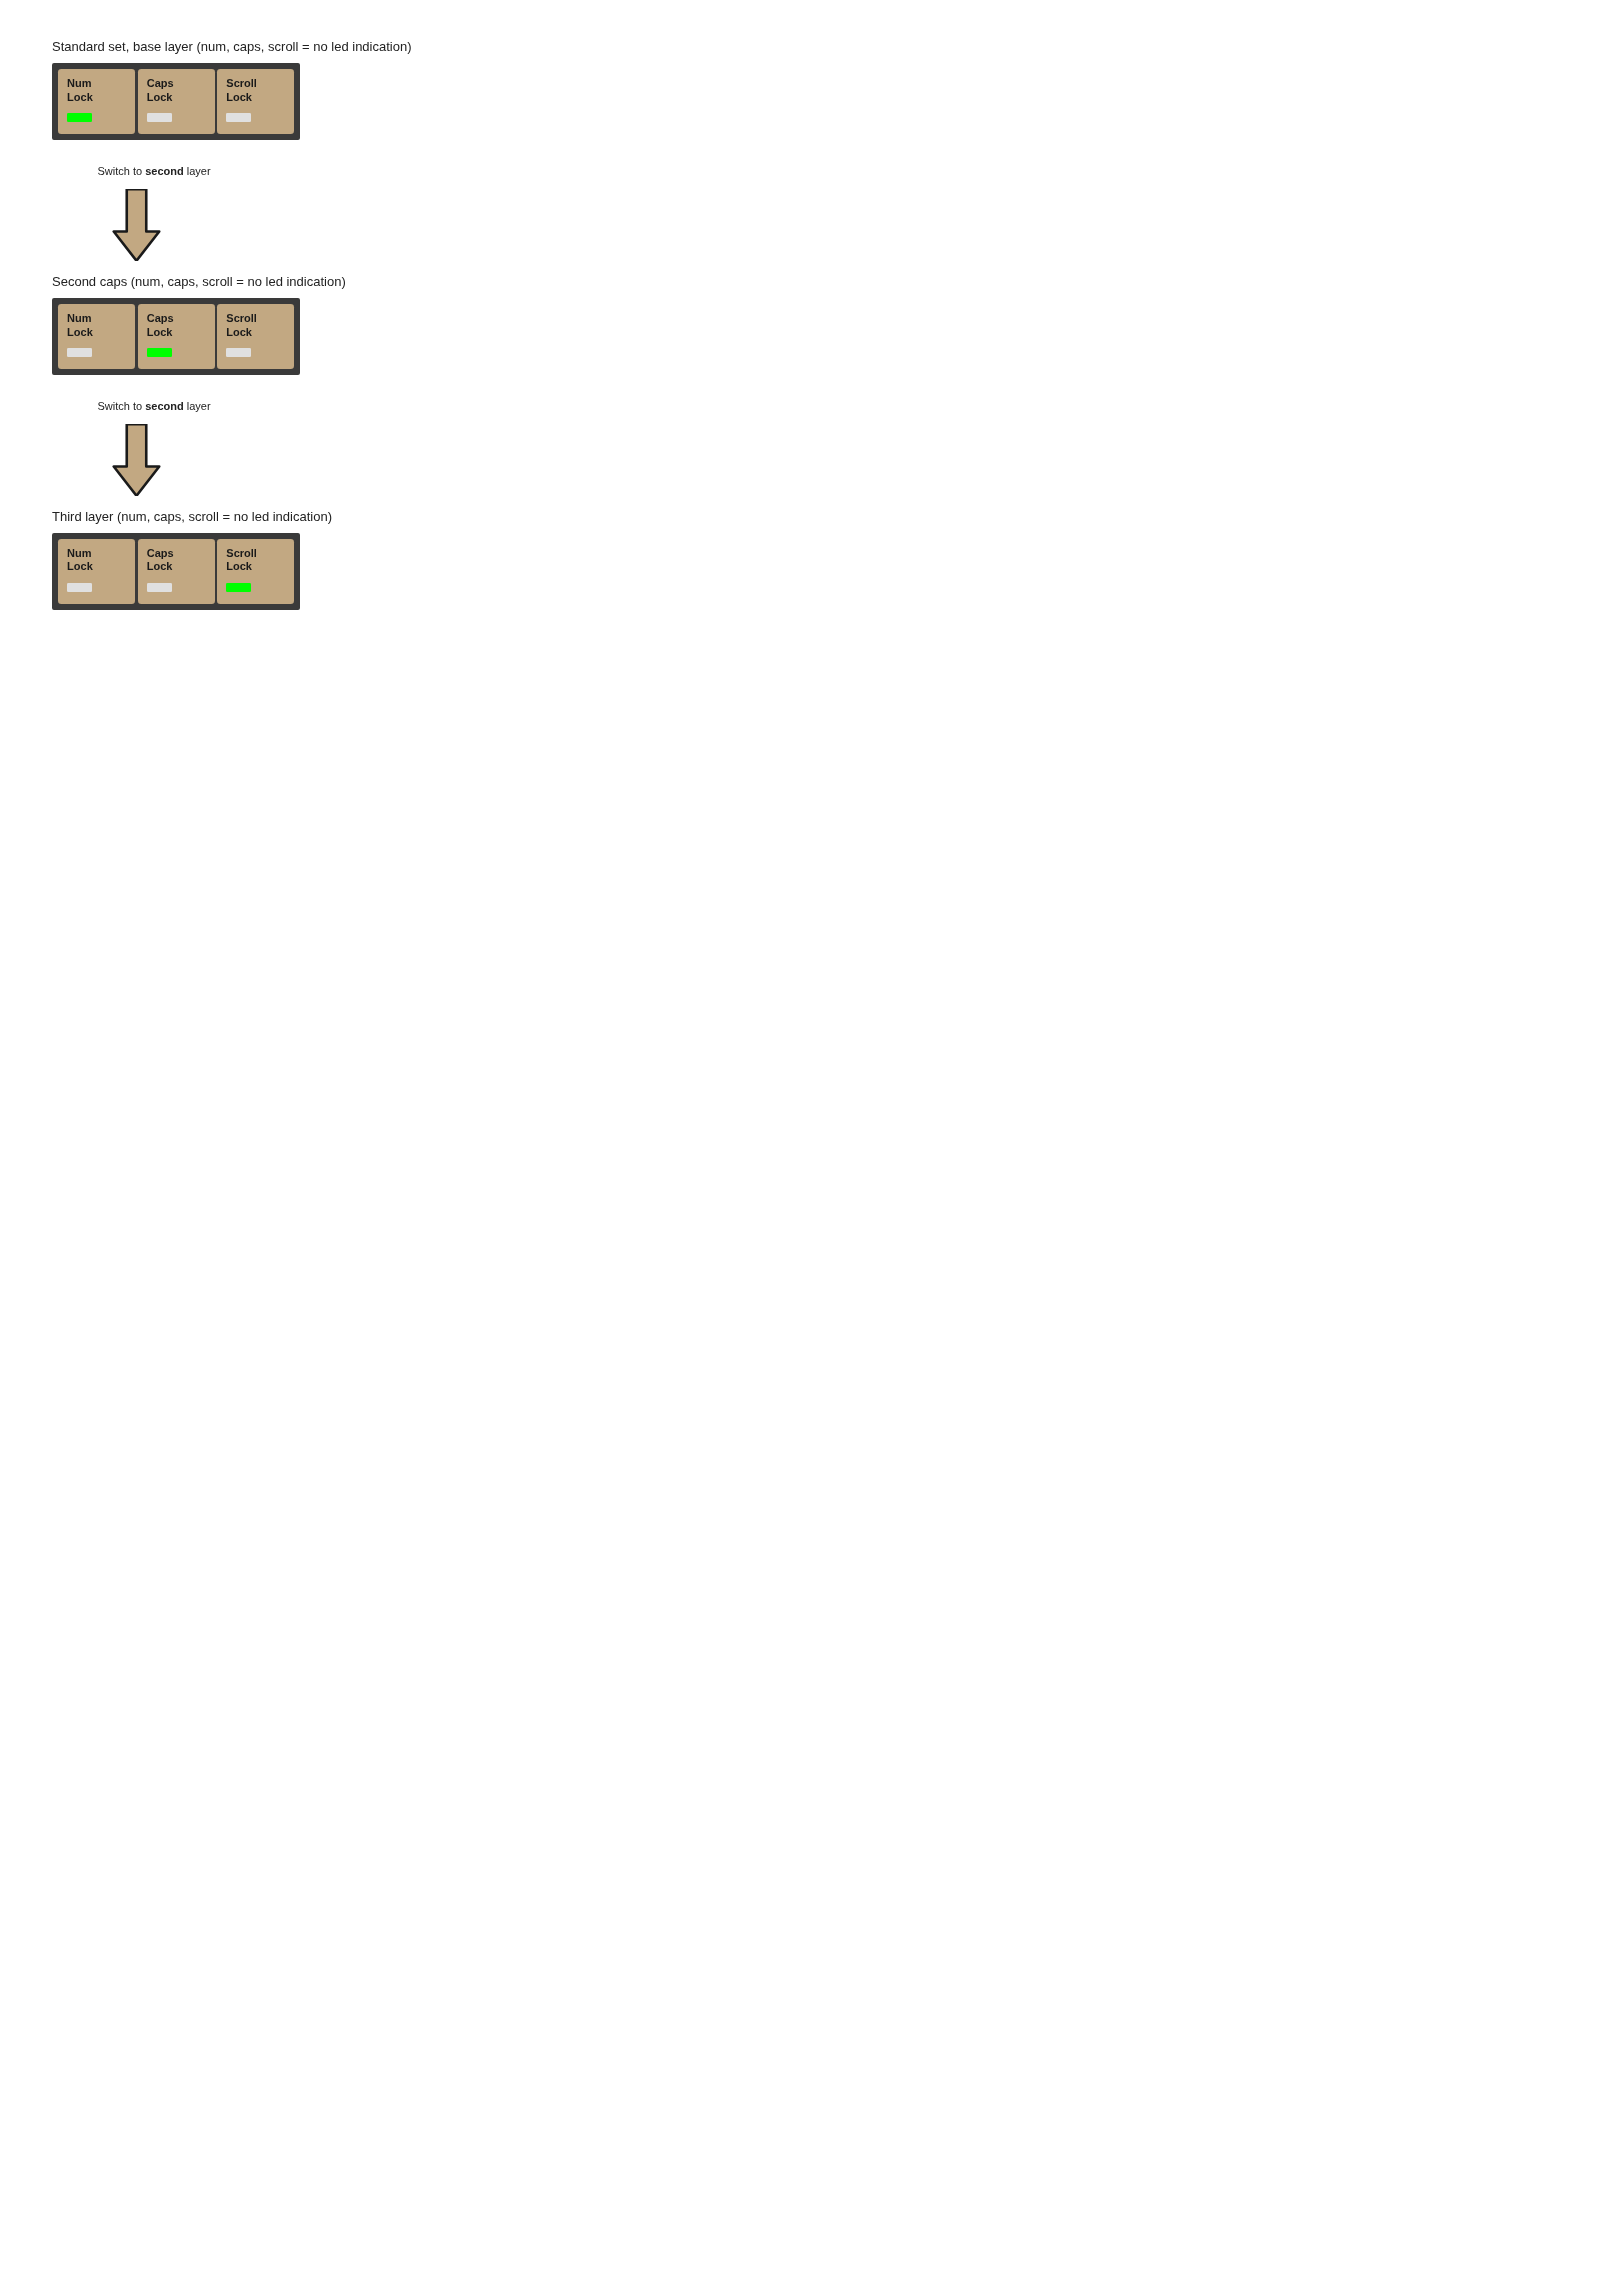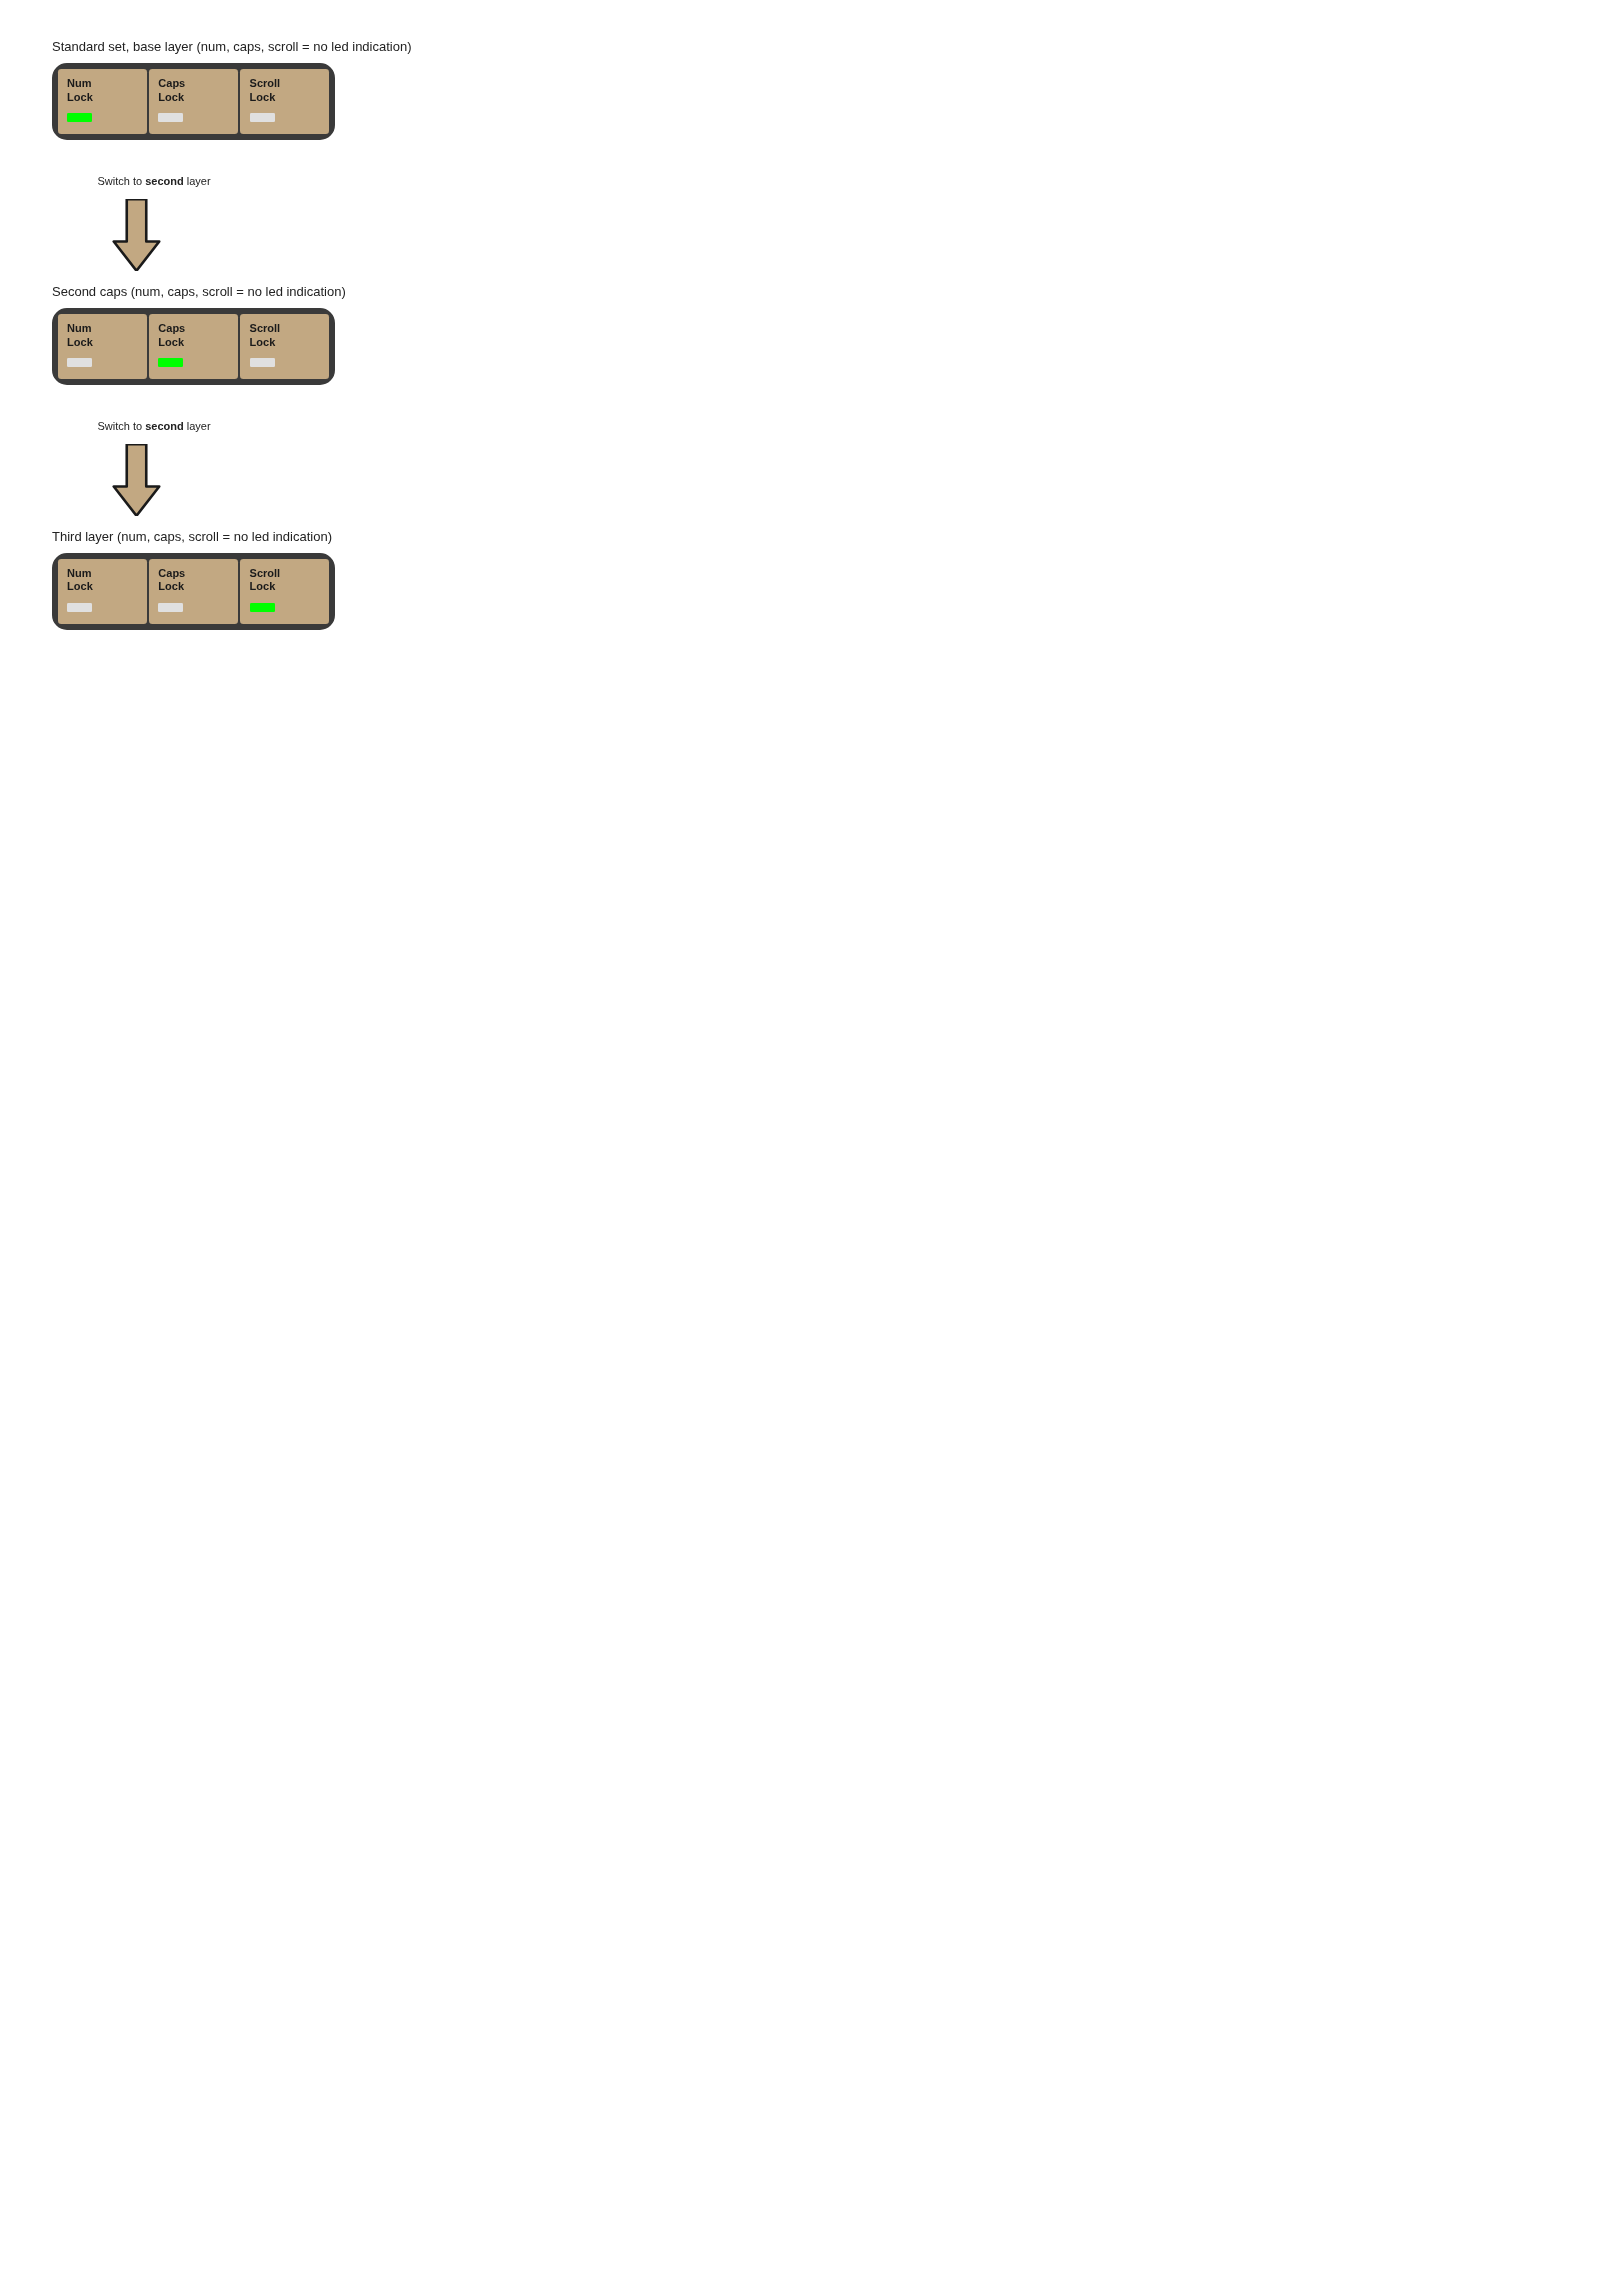--- a/index.html
+++ b/index.html
@@ -15,25 +15,25 @@
     .section-label {
       font-size: 13px;
       color: #222;
       margin-bottom: 9.2px;
     }
 
     .key-group {
       display: flex;
       background: #3a3a3a;
       border: 2px solid #3a3a3a;
-      border-radius: 15px;
+      border-radius: 2px;
       padding: 3.9px;
       gap: 2.6px;
-      width: 283px;
-      margin-bottom: 35px;
+      width: 248px;
+      margin-bottom: 25px;
     }
 
     .key {
       background: #c2a882;
       border-radius: 3.3px;
       padding: 7.9px 9.2px 11.8px 9.2px;
       flex: 1;
       min-height: 65px;
       display: flex;
       flex-direction: column;

